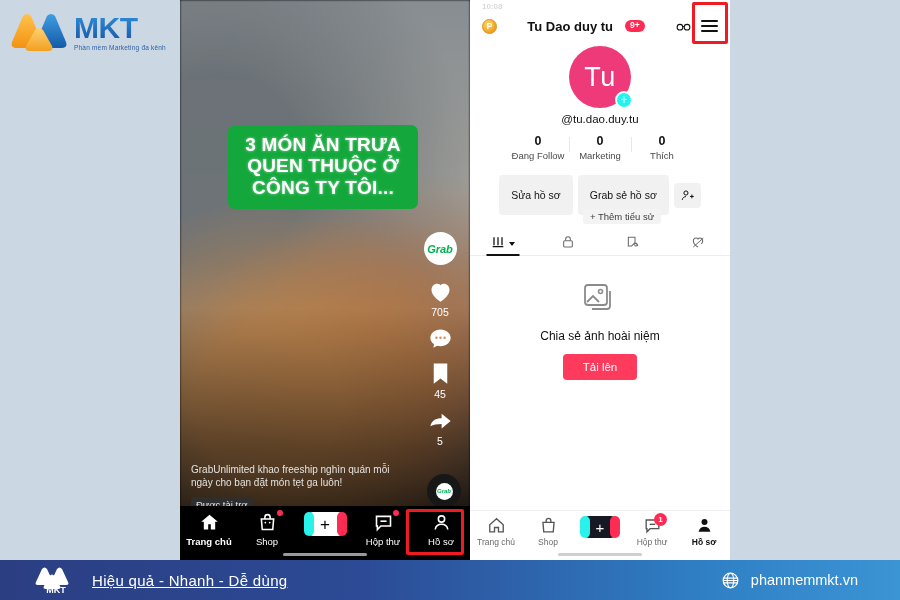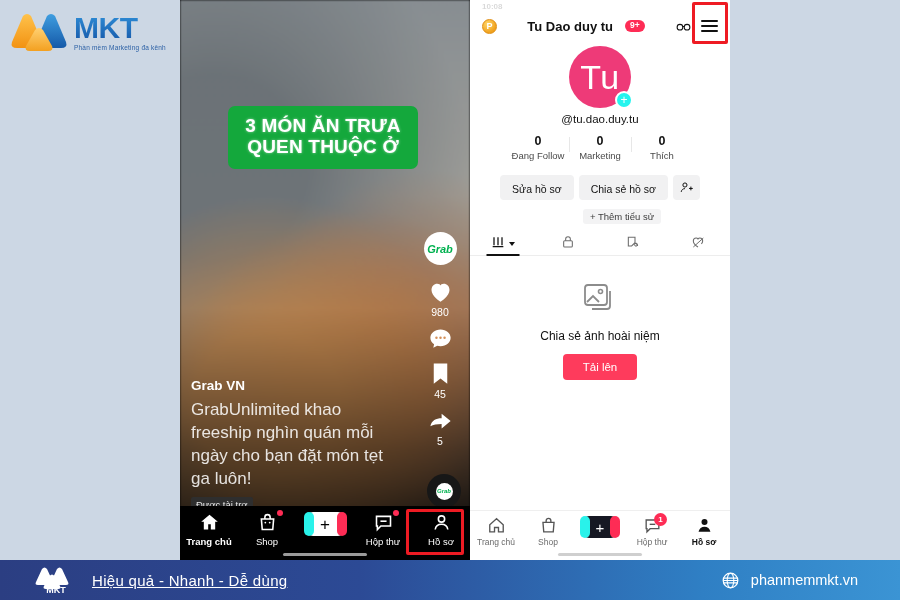--- a/index.html
+++ b/index.html
@@ -51,21 +51,21 @@
       radial-gradient(circle at 12% 30%, rgba(118,126,132,.9) 0 20%, rgba(0,0,0,0) 55%),
       linear-gradient(180deg, #9aa1a6 0%, #b4b3ad 35%, #9c8b7b 62%, #6d6156 80%, #2a2723 100%);
     filter: blur(1px);
   }
   .video-bg::after {
     content: ""; position: absolute; inset: 0;
     background: linear-gradient(180deg, rgba(0,0,0,.12) 0 55%, rgba(0,0,0,.55) 80%, rgba(0,0,0,.8) 100%);
   }
 
   .green-banner {
-    position: absolute; left: 48px; top: 106px; width: 190px;
+    position: absolute; left: 48px; top: 125px; width: 190px;
     background: #14a83c; border-radius: 7px;
     padding: 9px 10px 11px;
     text-align: center;
   }
   .green-banner span {
     display: block; color: #fff; font-weight: bold;
     font-size: 19px; line-height: 1.13; letter-spacing: .2px;
     text-shadow: 0 0 3px rgba(255,255,255,.55);
   }
 
@@ -95,21 +95,21 @@
   .disc-inner {
     width: 17px; height: 17px; border-radius: 50%; background: #fff;
     display: flex; align-items: center; justify-content: center;
     color: #00b14f; font-size: 6px; font-weight: bold; font-style: italic;
   }
 
   .caption {
     position: absolute; left: 11px; bottom: 48px; width: 215px; z-index: 3;
   }
   .caption-author { color: #fff; font-weight: bold; font-size: 13.5px; margin-bottom: 5px; }
-  .caption-text { color: rgba(255,255,255,.86); font-size: 17px; line-height: 1.36; }
+  .caption-text { color: rgba(255,255,255,.86); font-size: 10px; line-height: 1.36; }
   .caption-badge {
     display: inline-block; margin-top: 7px; background: #2e2e2e;
     color: #e6e6e6; font-size: 9.5px; padding: 2px 5px; border-radius: 2px;
   }
 
   .feed-nav {
     position: absolute; left: 0; bottom: 0; width: 290px; height: 54px;
     background: #000; display: flex; align-items: flex-start;
     padding-top: 6px; z-index: 5;
   }
@@ -177,21 +177,21 @@
   .hdr-icons { display: flex; align-items: center; gap: 9px; flex: none; }
   .hdr-ico { width: 17px; height: 17px; display: block; }
   .hdr-ico svg { width: 100%; height: 100%; display: block; }
   .burger { display: flex; flex-direction: column; gap: 3px; width: 17px; }
   .burger i { display: block; height: 1.8px; background: #111; border-radius: 1px; }
 
   .avatar-wrap { position: absolute; left: 50%; transform: translateX(-50%); top: 46px; }
   .avatar {
     width: 62px; height: 62px; border-radius: 50%;
     background: #ee3a78; display: flex; align-items: center; justify-content: center;
-    color: #fff; font-size: 34px; font-weight: 300; letter-spacing: .5px;
+    color: #fff; font-size: 27px; font-weight: 300; letter-spacing: .5px;
   }
   .avatar-plus {
     position: absolute; right: -2px; bottom: -1px;
     width: 18px; height: 18px; border-radius: 50%; background: #25f4ee;
     border: 2px solid #fff; color: #fff; font-size: 12px; line-height: 14px;
     text-align: center; font-weight: 400;
   }
   .handle {
     position: absolute; left: 0; top: 113px; width: 260px; text-align: center;
     font-size: 11.5px; color: #111; font-weight: 500;
@@ -211,21 +211,21 @@
   }
   .stat-num { font-size: 12.5px; font-weight: bold; color: #111; }
   .stat-label { font-size: 9.5px; color: #4a4a4a; }
 
   .actions {
     position: absolute; left: 0; top: 175px; width: 260px;
     display: flex; justify-content: center; align-items: center; gap: 5px;
   }
   .act-btn {
     background: #f1f1f2; border: none; border-radius: 4px;
-    font-size: 10.5px; color: #111; height: 25px; padding: 8px 12px;
+    font-size: 10.5px; color: #111; height: 40px; padding: 8px 12px;
     font-family: inherit; cursor: pointer;
   }
   .act-icon-btn {
     background: #f1f1f2; border: none; border-radius: 4px;
     width: 27px; height: 25px; display: flex; align-items: center; justify-content: center;
     cursor: pointer;
   }
   .act-icon-btn svg { width: 15px; height: 15px; display: block; }
   .add-bio {
     position: absolute; left: 0; top: 206px; width: 304px; text-align: center;
@@ -341,32 +341,33 @@
     <div class="brand-tag">Phần mềm Marketing đa kênh</div>
   </div>
 </div>
 
 <div class="phone-feed">
   <div class="video-bg"></div>
 
   <div class="green-banner">
     <span>3 MÓN ĂN TRƯA</span>
     <span>QUEN THUỘC Ở</span>
+    <span>CÔNG TY TÔI...</span>
   </div>
 
   <div class="rail">
     <div class="rail-avatar">Grab</div>
 
     <div class="rail-item">
       <span class="rail-icon">
         <svg viewBox="0 0 24 24">
             <path fill="#fff" d="M12 21s-8-4.9-8-10.4C4 7.2 6.3 5 9.1 5c1.7 0 2.8.9 2.9 1.7C12.1 5.9 13.2 5 14.9 5 17.7 5 20 7.2 20 10.6 20 16.1 12 21 12 21z"></path>
           </svg>
       </span>
-      <span class="rail-count">980</span>
+      <span class="rail-count">705</span>
     </div>
 
     <div class="rail-item">
       <span class="rail-icon">
         <svg viewBox="0 0 24 24">
             <path fill="#fff" d="M12 4C6.9 4 3 7.3 3 11.4c0 2.3 1.3 4.4 3.3 5.7l-.7 3.2 3.5-1.8c.9.2 1.9.3 2.9.3 5.1 0 9-3.3 9-7.4S17.1 4 12 4z"></path>
             <circle cx="8.4" cy="11.3" r="1.1" fill="#d4905a"></circle>
             <circle cx="12" cy="11.3" r="1.1" fill="#d4905a"></circle>
             <circle cx="15.6" cy="11.3" r="1.1" fill="#d4905a"></circle>
           </svg>
@@ -391,21 +392,20 @@
       </span>
       <span class="rail-count">5</span>
     </div>
   </div>
 
   <div class="disc">
     <div class="disc-inner">Grab</div>
   </div>
 
   <div class="caption">
-    <div class="caption-author">Grab VN</div>
     <div class="caption-text">GrabUnlimited khao freeship nghìn quán mỗi ngày cho bạn đặt món tẹt ga luôn!</div>
     <div class="caption-badge">Được tài trợ</div>
   </div>
 
   <div class="feed-nav">
     <div class="nav-item active">
       <span class="nav-ico">
         <svg viewBox="0 0 24 24">
             <path fill="#fff" d="M12 3 2.5 11h3v9h5v-6h3v6h5v-9h3z"></path>
           </svg>
@@ -500,21 +500,21 @@
       <span class="stat-label">Marketing</span>
     </div>
     <div class="stat">
       <span class="stat-num">0</span>
       <span class="stat-label">Thích</span>
     </div>
   </div>
 
   <div class="actions">
     <button class="act-btn">Sửa hồ sơ</button>
-    <button class="act-btn">Chia sẻ hồ sơ</button>
+    <button class="act-btn">Grab sẻ hồ sơ</button>
     <button class="act-icon-btn">
       <svg viewBox="0 0 24 24">
           <circle cx="9.5" cy="8" r="3.3" fill="none" stroke="#111" stroke-width="1.6"></circle>
           <path fill="none" stroke="#111" stroke-width="1.6" d="M3.5 19c.6-3.4 3-5.2 6-5.2"></path>
           <path stroke="#111" stroke-width="1.6" d="M16 13.5h6M19 10.5v6"></path>
         </svg>
     </button>
   </div>
 
   <div class="add-bio">

